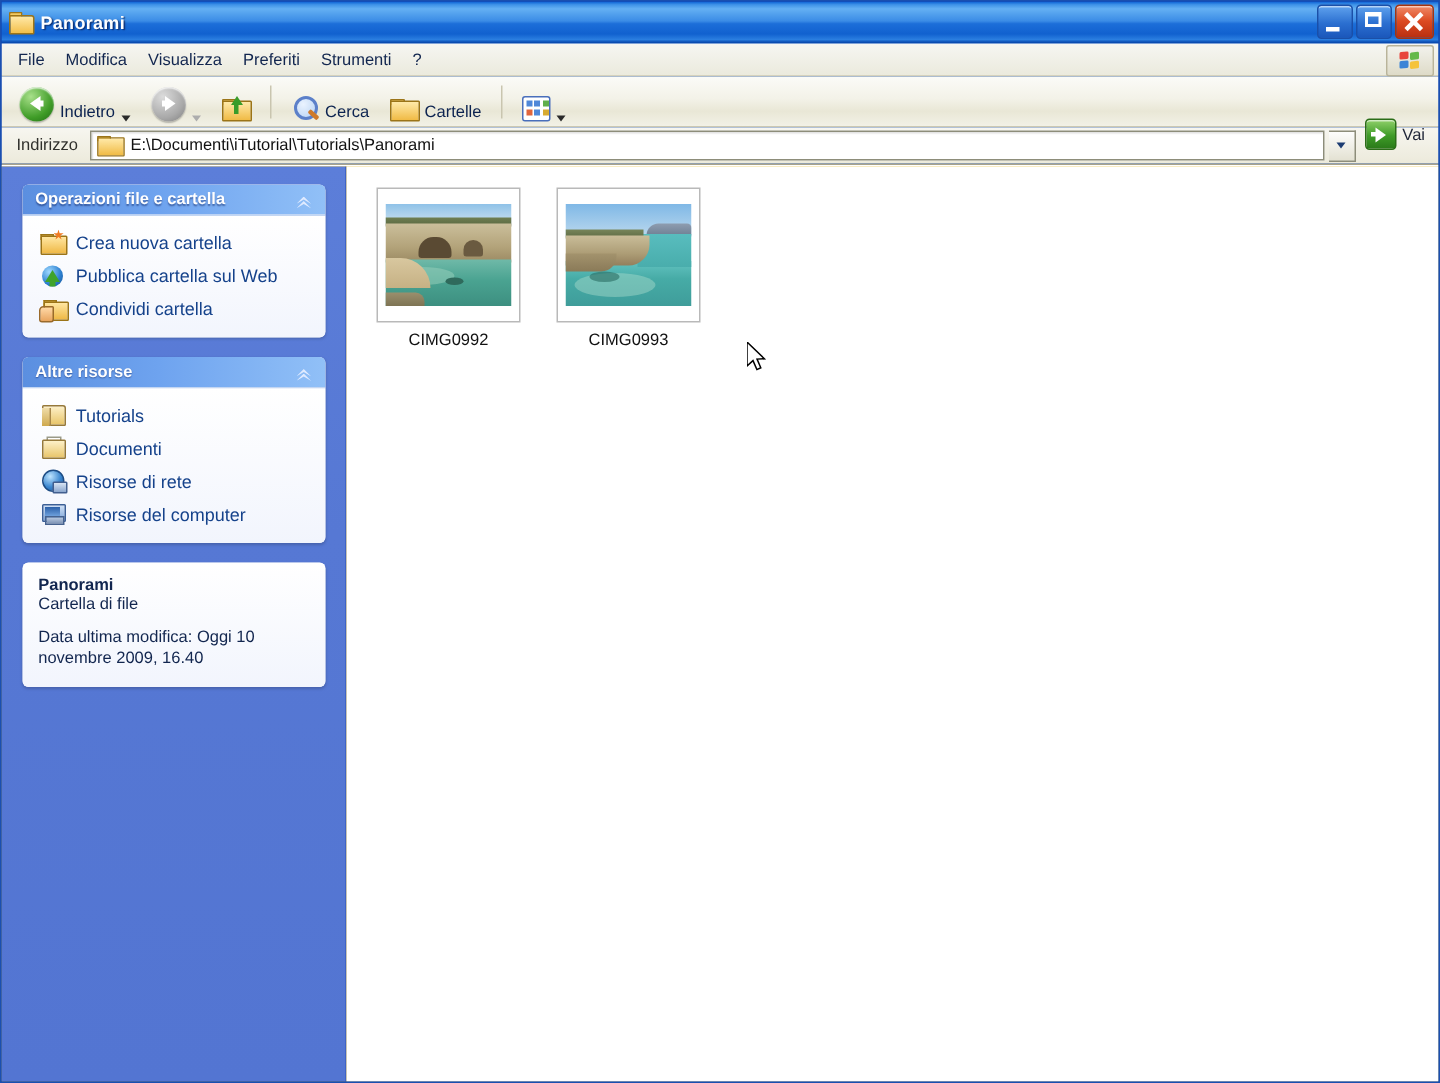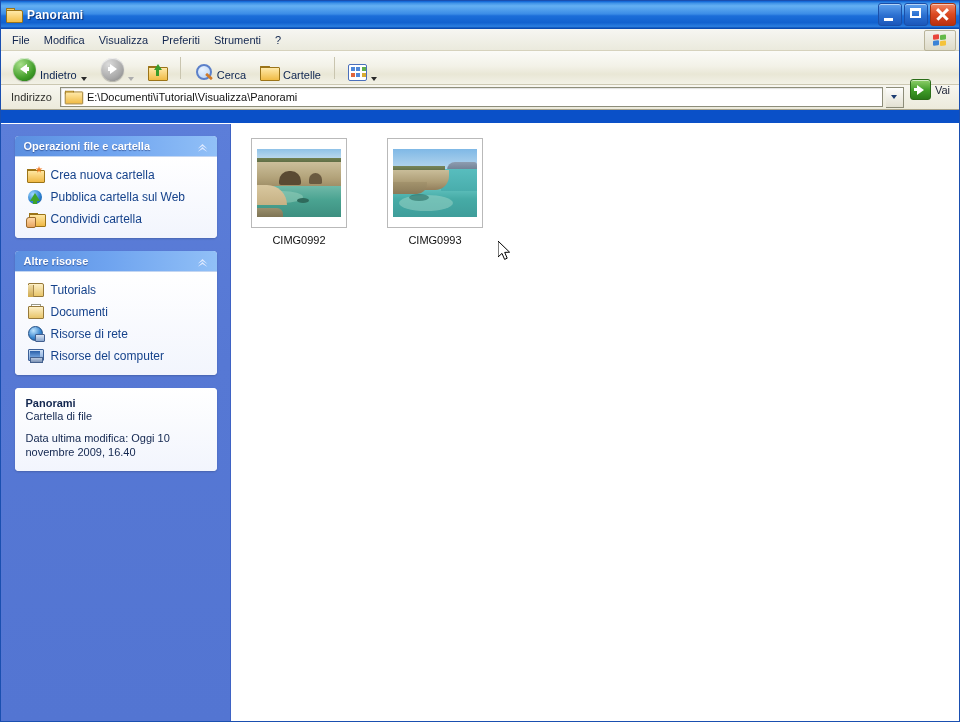--- a/index.html
+++ b/index.html
@@ -192,21 +192,21 @@
   }
   .go-circ .a-w{
     position:absolute;left:6px;top:4.5px;width:0;height:0;
     border-top:5px solid transparent;border-bottom:5px solid transparent;
     border-left:7px solid #fff;
   }
   .go-circ .a-b{position:absolute;left:3px;top:8px;width:5px;height:3px;background:#fff;}
   .go-label{color:#22283a;font-size:11px;}
   
   .body-row{flex:1;display:flex;min-height:0;background:#eab308;
-    border-top:1px solid #fff;margin-top:13px;}
+    border-top:1px solid #fff;}
   .sidebar{
     width:230px;flex:0 0 230px;
     background:linear-gradient(to bottom,#5c7ed9,#5678d4 40%,#5375d2);
     padding:12px 0 0 0;
     border-right:1px solid #3f63c4;
     box-sizing:border-box;
     overflow:hidden;
   }
   .panel{
     width:202px;margin:0 auto 13px auto;
@@ -334,21 +334,21 @@
   
   .det-body{padding:9px 11px 12px 11px;}
   .det-name{font-weight:bold;color:#12264f;font-size:11px;margin-bottom:1px;}
   .det-type{color:#12264f;font-size:11px;}
   .det-mod{color:#12264f;font-size:11px;margin-top:9px;line-height:14px;}
   
   .content{
     flex:1;background:#fff;position:relative;overflow:hidden;
     padding:14px 0 0 14px;
   }
-  .thumb-grid{display:flex;gap:28px;}
+  .thumb-grid{display:flex;gap:12px;}
   .thumb-item{width:108px;display:flex;flex-direction:column;align-items:center;cursor:default;}
   .thumb-frame{
     width:96px;height:90px;background:#fff;border:1px solid #b9b9b9;
     display:flex;align-items:center;justify-content:center;
     box-sizing:border-box;
   }
   .photo{width:84px;height:68px;position:relative;overflow:hidden;}
   
   .p1 .sky{position:absolute;left:0;top:0;width:100%;height:14px;
     background:linear-gradient(to bottom,#8fc2e8,#cfe3f0);}
@@ -489,21 +489,21 @@
     </div>
   </div>
 
   <div class="addressbar">
     <span class="addr-label">Indirizzo</span>
     <div class="addr-box">
       <span class="folder-ic">
         <span class="tab"></span>
           <span class="body"></span>
       </span>
-      <span class="addr-text">E:\Documenti\iTutorial\Visualizza\Panorami</span>
+      <span class="addr-text">E:\Documenti\iTutorial\Tutorials\Panorami</span>
     </div>
     <div class="addr-drop">
       <span class="caret"></span>
     </div>
     <div class="go-btn">
       <span class="go-circ">
         <span class="a-b"></span>
           <span class="a-w"></span>
       </span>
       <span class="go-label">Vai</span>

